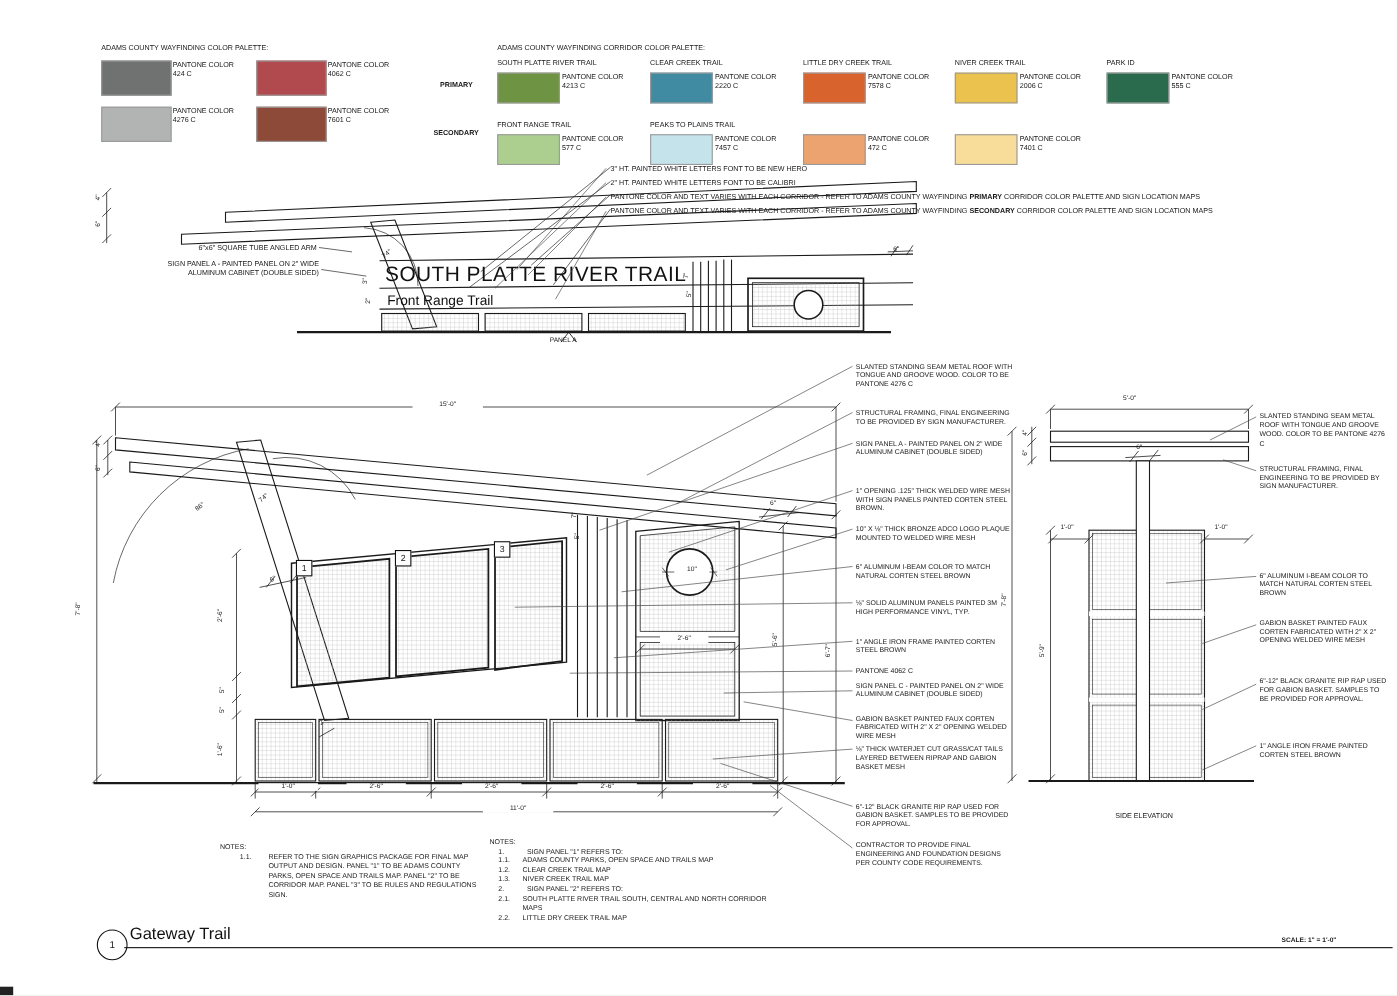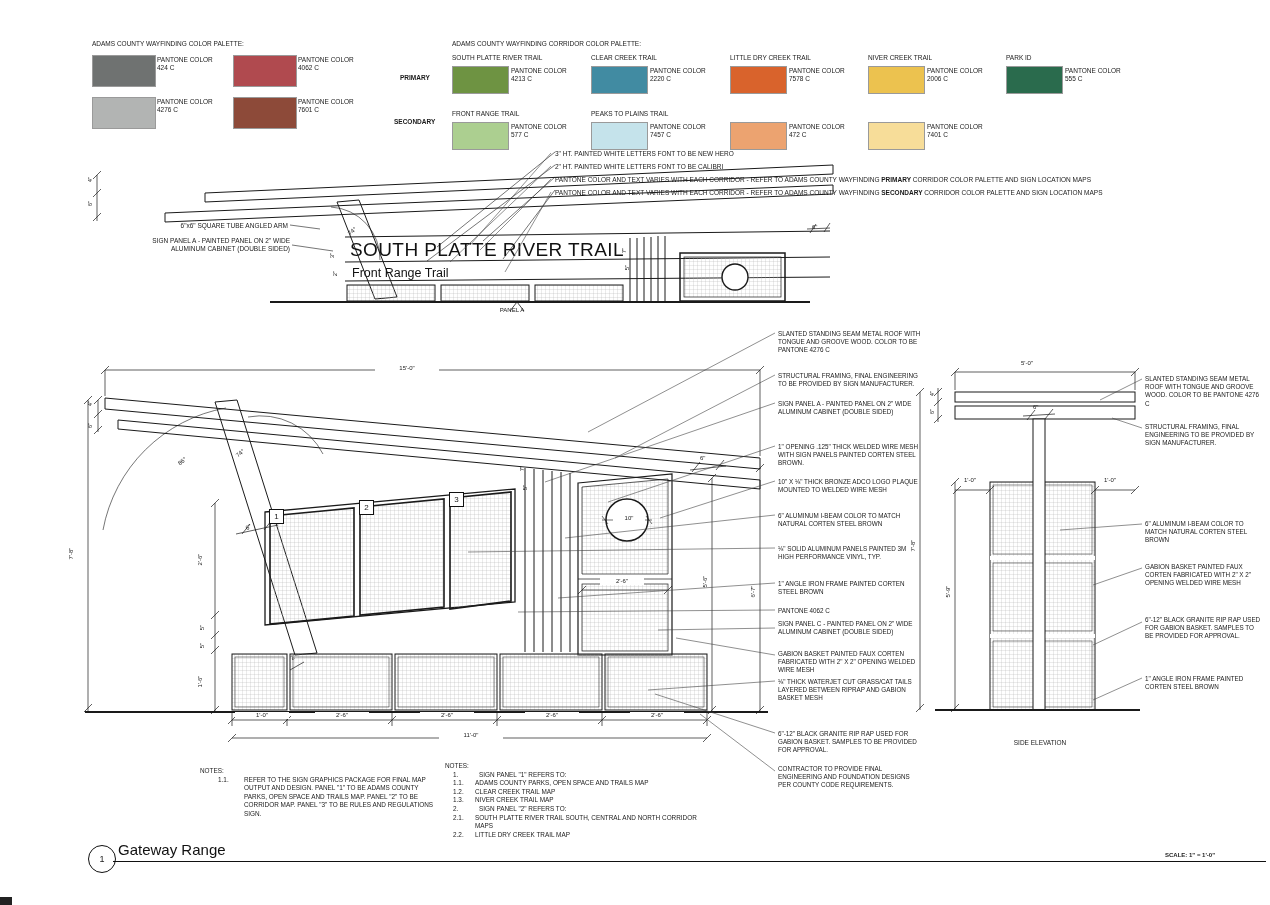--- a/index.html
+++ b/index.html
@@ -443,18 +443,18 @@
         <div class="nno2">2.1.</div>
         <div class="ntx" style="max-width:230px">SOUTH PLATTE RIVER TRAIL SOUTH, CENTRAL AND NORTH CORRIDOR MAPS</div>
       </div>
     <div class="nrow">
         <div class="nno2">2.2.</div>
         <div class="ntx">LITTLE DRY CREEK TRAIL MAP</div>
       </div>
   </div>
 
   <div class="tbnum" style="left:88px;top:845px">1</div>
-  <div class="tbtitle" style="left:118px;top:841px">Gateway Range</div>
+  <div class="tbtitle" style="left:118px;top:841px">Gateway Trail</div>
   <div class="abs" style="left:113px;top:861px;width:1153px;height:0;border-top:1.5px solid #111"></div>
   <div class="tbscale rt" style="left:1100px;top:852px;width:115px">SCALE: 1" = 1'-0"</div>
   <div class="abs" style="left:0;top:897px;width:12px;height:8px;background:#222"></div>
 
 </div>
 
 </body></html>

